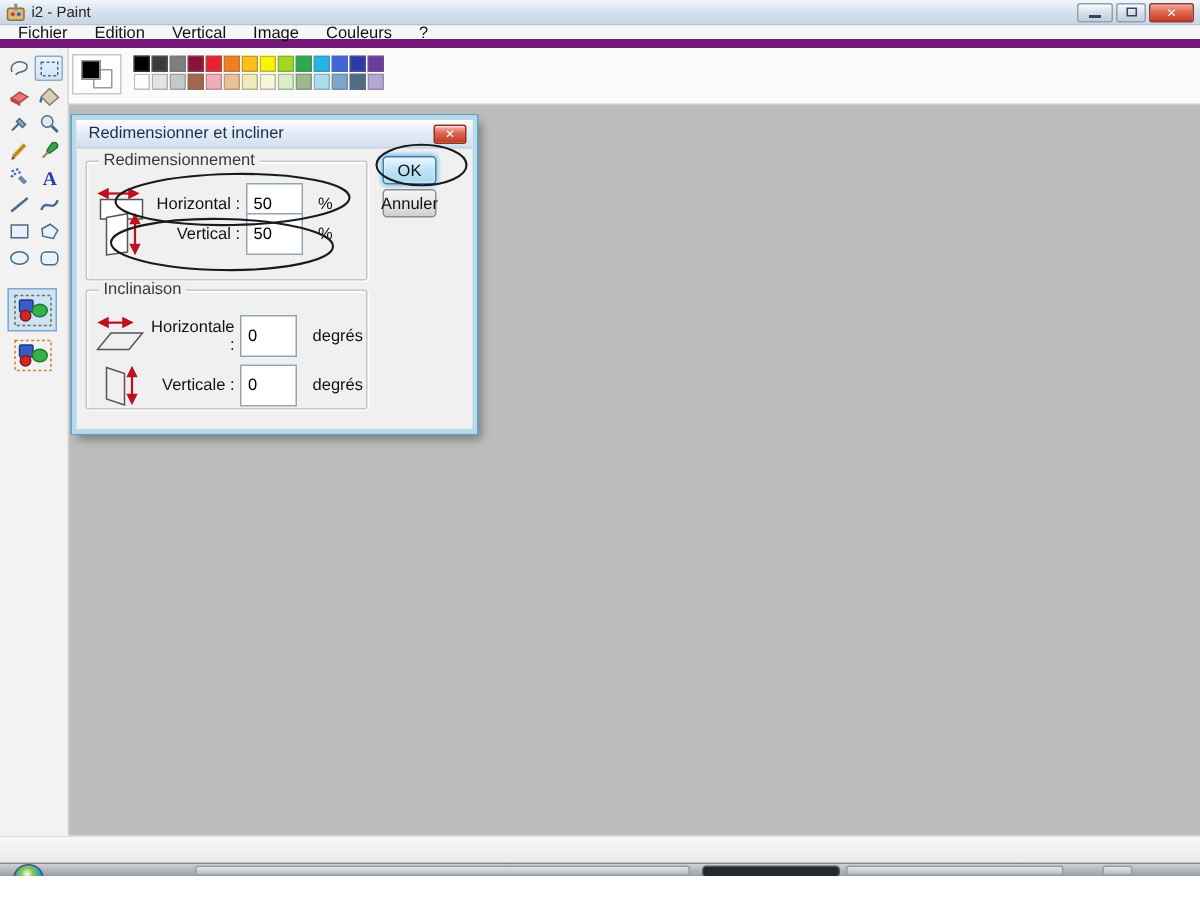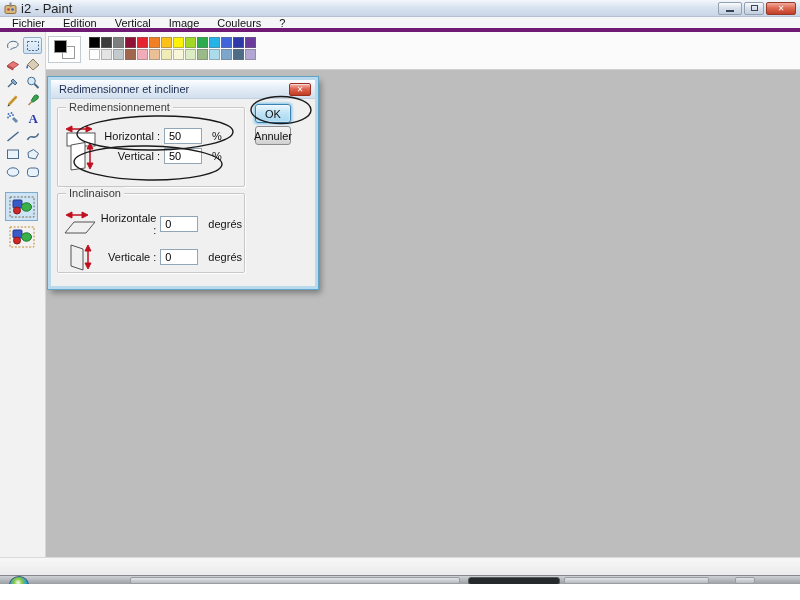--- a/index.html
+++ b/index.html
@@ -3,32 +3,32 @@
 <meta charset="utf-8">
 <style>
   * { margin:0; padding:0; box-sizing:border-box; }
   body { background:#ffffff; font-family:"Liberation Sans", sans-serif; }
   .app { position:relative; width:800px; height:584px; font-size:11px; background:#fff; overflow:visible; }
 
   
   .titlebar { height:17px; background:linear-gradient(#f3f7fb,#d9e3f0 45%,#c9d5e6);
     border-bottom:1px solid #b4c0d2; display:flex; align-items:center; padding-left:4px; color:#1a1a1a; }
   .app-icon { width:13px; height:13px; margin-right:4px; display:inline-flex; }
-  .title-text { font-size:13px; color:#222; }
+  .title-text { font-size:10px; color:#222; }
   .wcontrols { margin-left:auto; display:flex; gap:2px; padding-right:4px; }
   .wbtn { width:24px; height:13px; border:1px solid #93a0b0; border-radius:2px;
     background:linear-gradient(#fafcfe,#d6dfea 50%,#c3cfdf); display:flex; align-items:center; justify-content:center;
     font-size:8px; color:#33404e; }
   .wbtn.restore { width:20px; }
   .wbtn.close { width:30px; background:linear-gradient(#f2aa9f,#dd6a52 45%,#c23c26); border-color:#963a28; color:#fff; }
   .minbar { width:8px; height:2px; background:#35465a; margin-top:5px; }
   .restorebox { width:7px; height:6px; border:1px solid #35465a; }
 
   
-  .menubar { height:15px; background:#f4f6f8; border-bottom:4px solid #701a75; display:flex; align-items:center; padding-left:3px; }
+  .menubar { height:15px; background:#f4f6f8; border-bottom:6px solid #701a75; display:flex; align-items:center; padding-left:3px; }
   .menu-item { padding:0 9px; color:#111; cursor:default; }
 
   
   .main { display:flex; height:525px; }
   .toolpanel { width:46px; background:#f2f2f2; border-right:1px solid #d6d6d6; }
   .toolgrid { display:grid; grid-template-columns:19px 19px; gap:1px; padding:5px 0 0 3px; }
   .tool { width:19px; height:17px; display:flex; align-items:center; justify-content:center; border:1px solid transparent; border-radius:2px; }
   .tool.selected { border:1px solid #8cacc8; background:linear-gradient(#eaf3fb,#cfe3f4); }
   .opt-box { width:33px; height:29px; margin:1px 0 0 5px; display:flex; align-items:center; justify-content:center; border:1px solid transparent; }
   .opt-box.first { margin-top:12px; }
@@ -70,21 +70,21 @@
   .dlg-body { position:relative; height:187px; }
   .groupbox { position:absolute; left:6px; width:188px; height:80px; border:1px solid #c7c7c7; border-radius:2px;
     box-shadow:inset 1px 1px 0 #fdfdfd, 1px 1px 0 #fdfdfd; }
   .gb1 { top:8px; } .gb2 { top:94px;padding-left:40px; }
   .gb-label { position:absolute; top:-7px; left:8px; background:#f0f0f0; padding:0 3px; color:#3a3a3a; }
   .grow { position:absolute; left:4px; right:2px; display:flex; align-items:center; }
   .gb1 .r1 { top:14px; height:28px; } .gb1 .r2 { top:32px; height:32px; }
   .gb2 .r1 { top:16px; height:28px; } .gb2 .r2 { top:48px; height:30px; }
   .icon-cell { width:38px; display:flex; justify-content:center; align-items:center; }
   .lbl { width:60px; text-align:right; margin-right:4px; color:#111; }
-  .txt { width:38px; height:16px; border:1px solid #93a6b6; background:#fff; font:11px "Liberation Sans", sans-serif; padding-left:4px; }
+  .txt { width:38px; height:28px; border:1px solid #93a6b6; background:#fff; font:11px "Liberation Sans", sans-serif; padding-left:4px; }
   .unit { margin-left:10px; color:#111; }
   .btn { position:absolute; left:204px; width:36px; height:19px; display:flex; align-items:center; justify-content:center;
     border-radius:3px; font-size:11px; color:#111; cursor:default; }
   .btn.ok { top:5px; border:1px solid #3c7fb1; background:linear-gradient(#ecf7fd,#c2e4f6 45%,#a8d8f0);
     box-shadow:0 0 3px 1px #79c2e8, inset 0 0 2px #fff; }
   .btn.cancel { top:27px; border:1px solid #8d8d8d; background:linear-gradient(#f5f5f5,#e8e8e8 45%,#d0d0d0); }
 
   
   .annotations { position:absolute; left:0; top:0; z-index:20; pointer-events:none; }
 </style>

